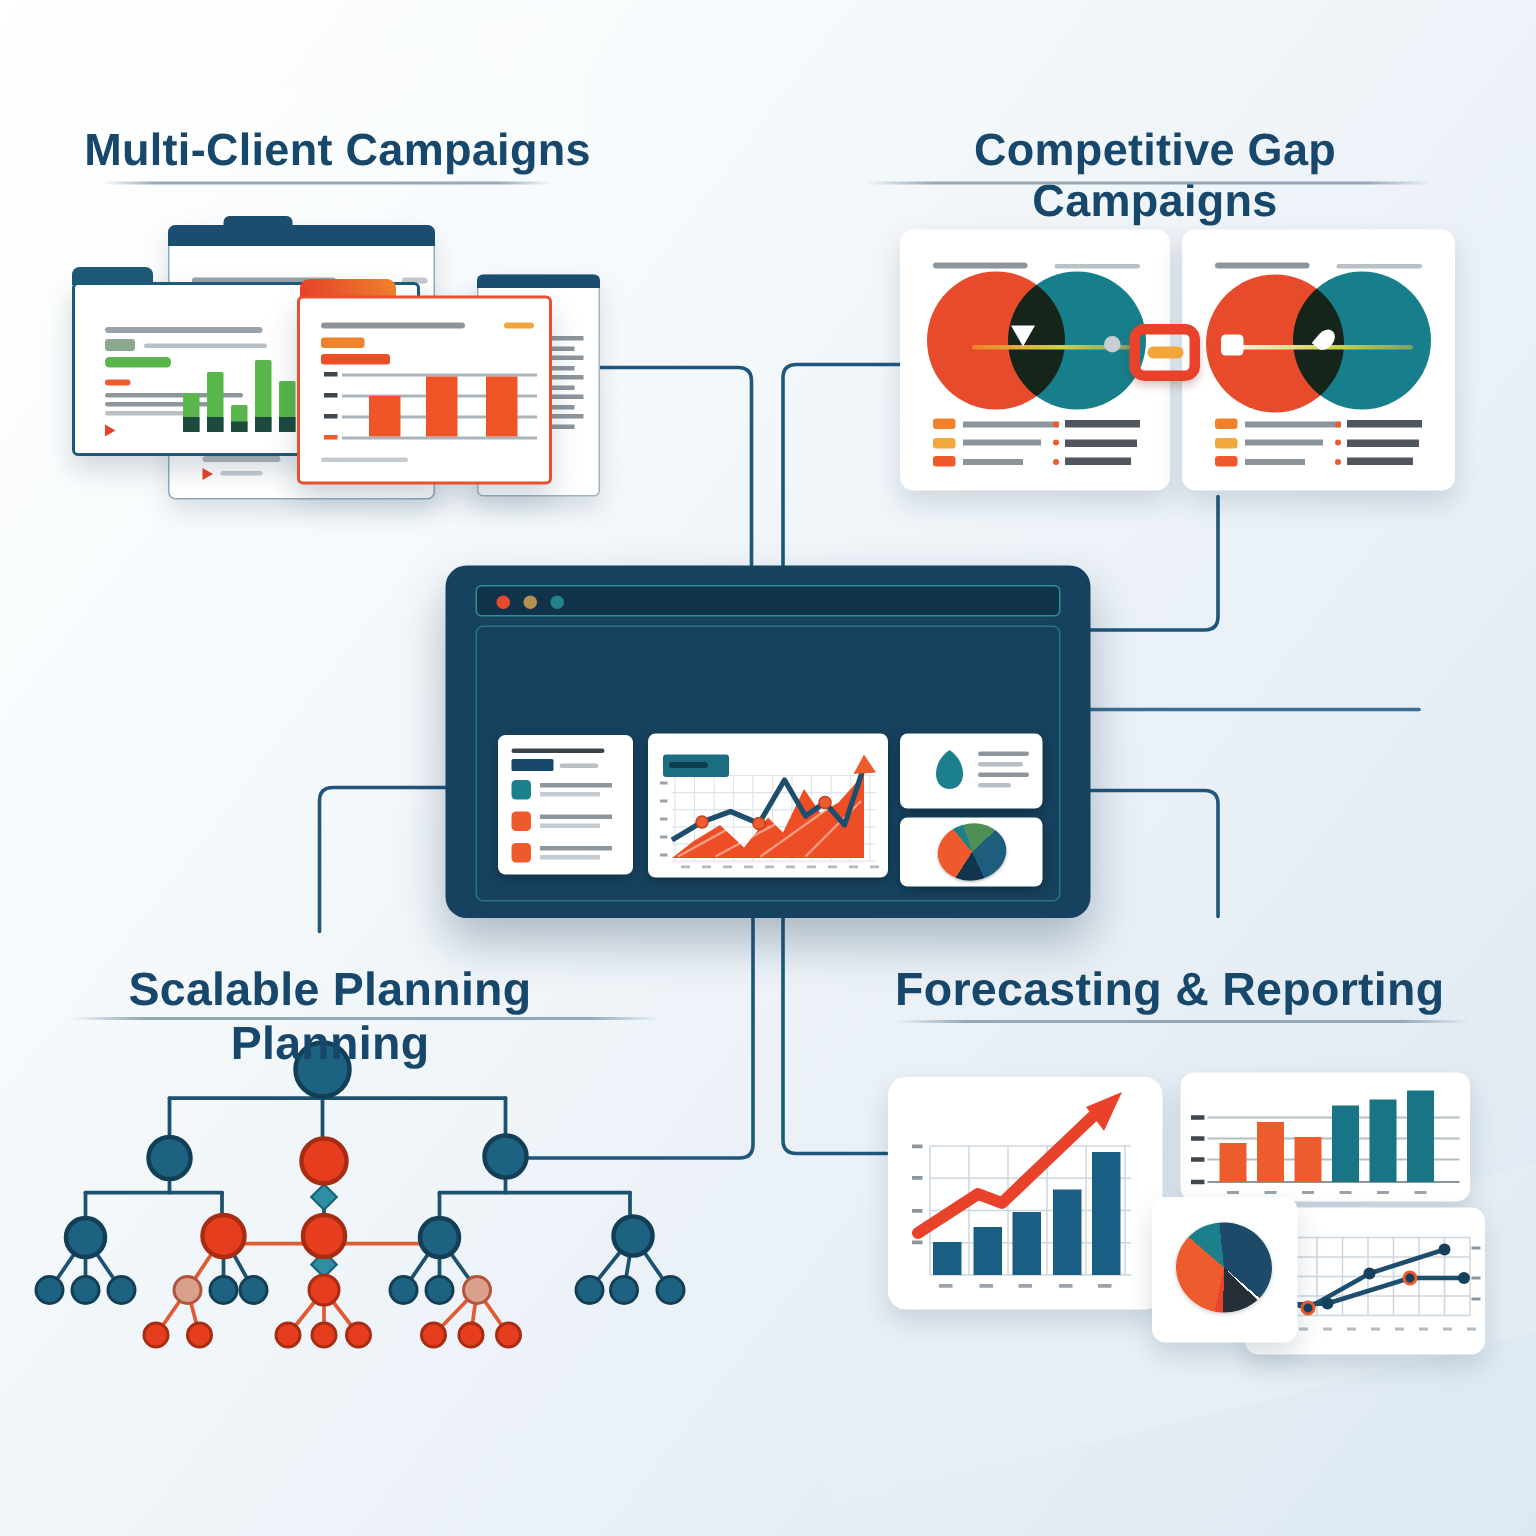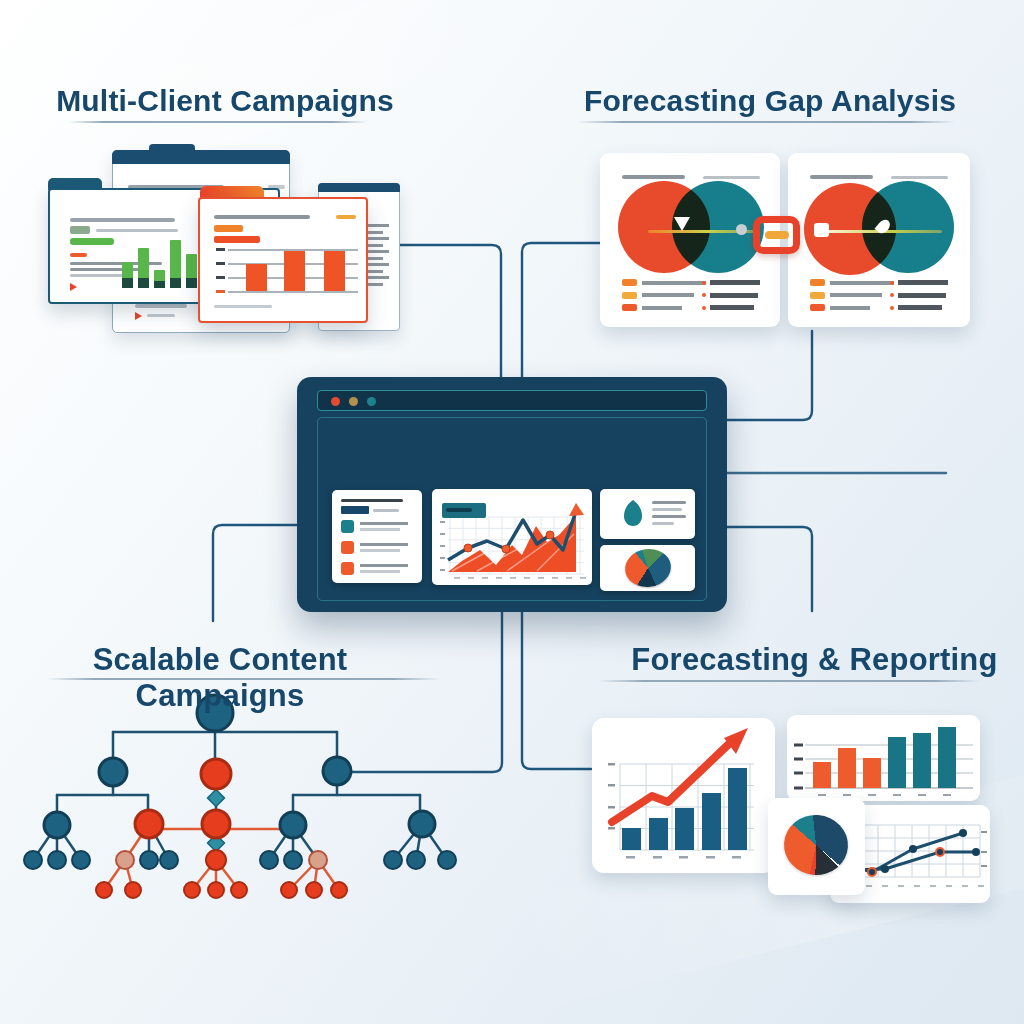--- a/index.html
+++ b/index.html
@@ -207,21 +207,21 @@
           <div style="position: absolute; left: 28px; top: 92px; width: 130px; height: 1.5px; background: rgb(170, 179, 186);"></div>
           <div style="position: absolute; left: 16px; top: 91px; width: 9px; height: 3px; background: rgb(238, 91, 45);"></div>
           <div style="position: absolute; left: 46px; top: 65px; width: 21px; height: 27px; background: rgb(238, 84, 38);"></div>
           <div style="position: absolute; left: 84px; top: 52px; width: 21px; height: 40px; background: rgb(238, 84, 38);"></div>
           <div style="position: absolute; left: 124px; top: 52px; width: 21px; height: 40px; background: rgb(238, 84, 38);"></div>
         </div>
       <div class="hline" style="left:14px;top:106px;width:58px;height:3px;background:#c3cad0;"></div>
     </div>
   </div>
 
-  <div class="title" style="left:575px;top:84px;width:390px;font-size:30px;">Forecasting Gap Analysis</div>
+  <div class="title" style="left:575px;top:84px;width:390px;font-size:30px;">Competitive Gap Campaigns</div>
   <div class="underline" style="left:577px;top:121px;width:378px;"></div>
 
   <div class="card venn-card" style="left:600px;top:153px;width:180px;height:174px;z-index:2;">
     <div class="hline" style="left:22px;top:22px;width:63px;height:4px;background:var(--gray_mid);"></div>
     <div class="hline" style="left:103px;top:23px;width:57px;height:3px;background:#b9c0c6;"></div>
     <div class="venn-circle" style="left:18px;top:28px;width:92px;height:92px;background:#e84a2c;"></div>
     <div class="venn-circle" style="left:72px;top:28px;width:92px;height:92px;background:#177f8c;"></div>
     <div class="hline" style="left:48px;top:77px;width:108px;height:2.5px;background:linear-gradient(90deg,#f0822b,#cbd14a 55%,#7ba36a);"></div>
     <div class="tri-down" style="left:74px;top:64px;"></div>
     <div class="dot" style="left:136px;top:71px;width:11px;height:11px;background:#c9ced2;"></div>
@@ -354,24 +354,24 @@
       <div class="hline" style="left:52px;top:19px;width:30px;height:3px;background:#b9c0c6;"></div>
       <div class="hline" style="left:52px;top:26px;width:34px;height:3px;background:var(--gray_mid);"></div>
       <div class="hline" style="left:52px;top:33px;width:22px;height:3px;background:#b9c0c6;"></div>
     </div>
 
     <div class="panel" style="left:303px;top:168px;width:95px;height:46px;">
       <div id="hub-pie" class="pie" style="left: 25px; top: 4px; width: 46px; height: 38px; transform: rotate(-8deg); box-shadow: rgba(0, 0, 0, 0.25) 0px 1px 2px; background: conic-gradient(from -10deg, rgb(79, 143, 85) 0%, rgb(79, 143, 85) 18%, rgb(30, 93, 125) 18%, rgb(30, 93, 125) 48%, rgb(18, 53, 78) 48%, rgb(18, 53, 78) 64%, rgb(239, 90, 45) 64%, rgb(239, 90, 45) 94%, rgb(27, 127, 140) 94%, rgb(27, 127, 140) 100%);"></div>
     </div>
   </div>
 
-  <div class="title" style="left:25px;top:642px;width:390px;font-size:31px;">Scalable Content Campaigns</div>
+  <div class="title" style="left:25px;top:642px;width:390px;font-size:31px;">Scalable Planning Planning</div>
   <div class="underline" style="left:47px;top:678px;width:393px;"></div>
 
-  <div class="title" style="left:617px;top:642px;width:395px;font-size:31px;">Forecasting &amp; Reporting</div>
+  <div class="title" style="left:568px;top:642px;width:395px;font-size:31px;text-align:right;">Forecasting &amp; Reporting</div>
   <div class="underline" style="left:598px;top:680px;width:382px;"></div>
 
   <div class="card" style="left:787px;top:715px;width:193px;height:86px;z-index:1;">
     <svg id="fc-grouped-svg" width="193" height="86" viewBox="0 0 193 86">
         <line x1="18" y1="30" x2="186" y2="30" stroke="#b4bdc4" stroke-width="1.2"></line>
         <rect x="7" y="28.5" width="9" height="3" fill="#3f474e"></rect>
         <line x1="18" y1="44" x2="186" y2="44" stroke="#b4bdc4" stroke-width="1.2"></line>
         <rect x="7" y="42.5" width="9" height="3" fill="#3f474e"></rect>
         <line x1="18" y1="58" x2="186" y2="58" stroke="#b4bdc4" stroke-width="1.2"></line>
         <rect x="7" y="56.5" width="9" height="3" fill="#3f474e"></rect>

